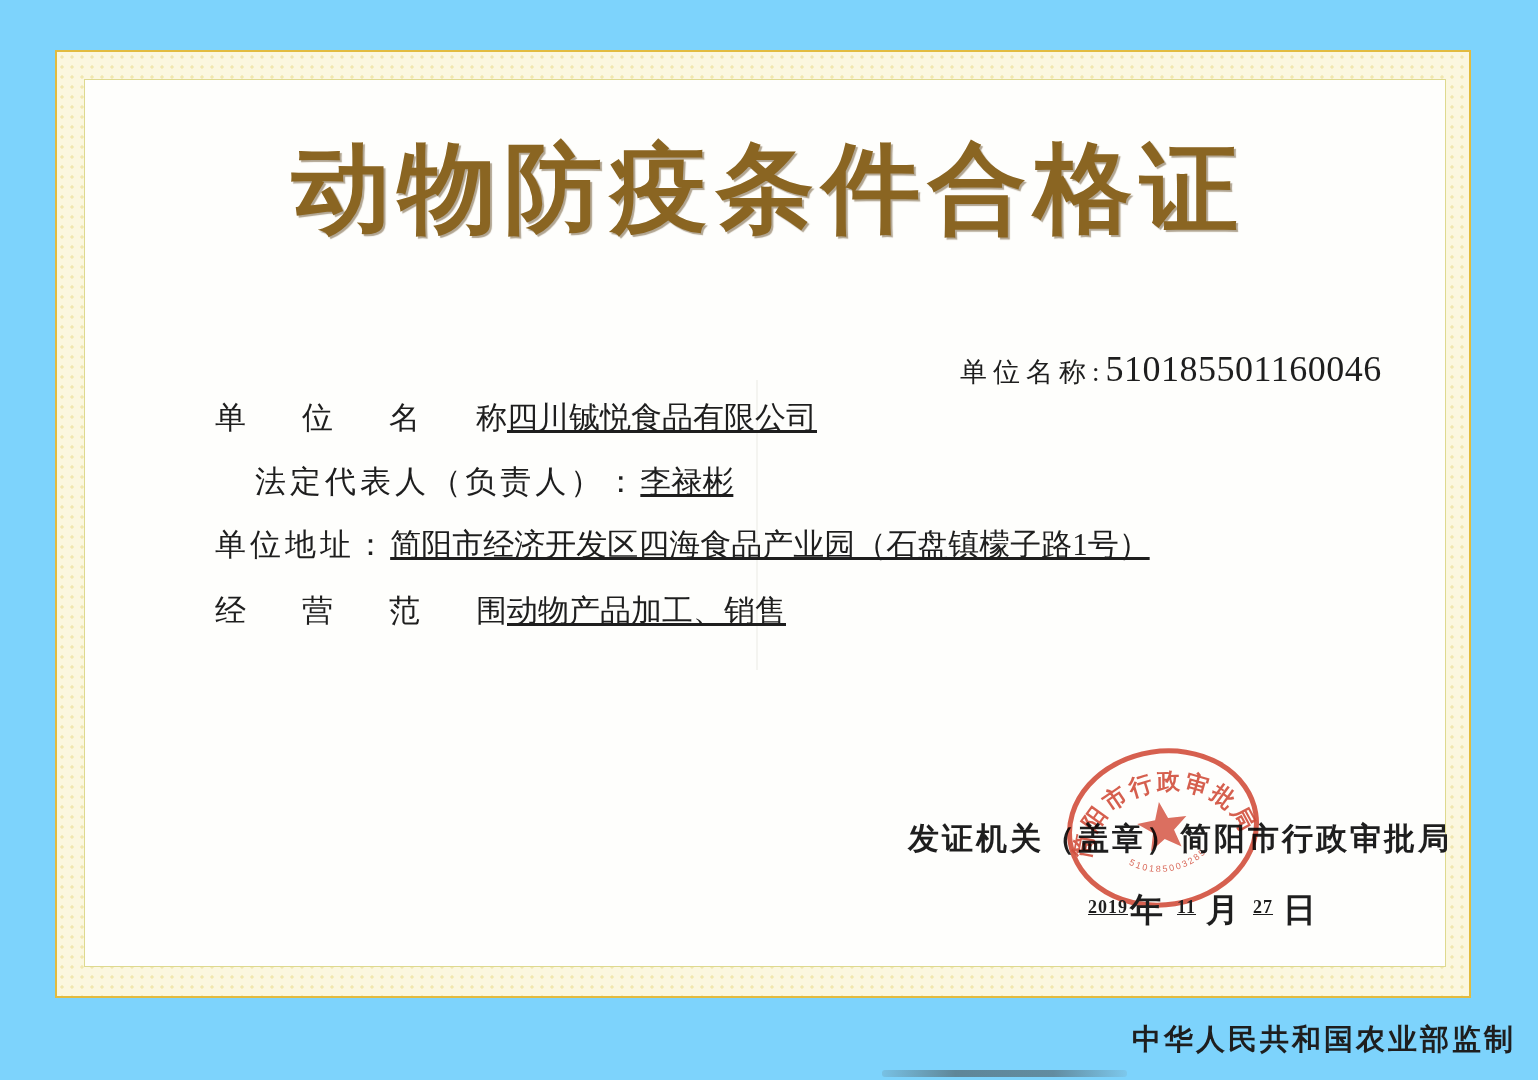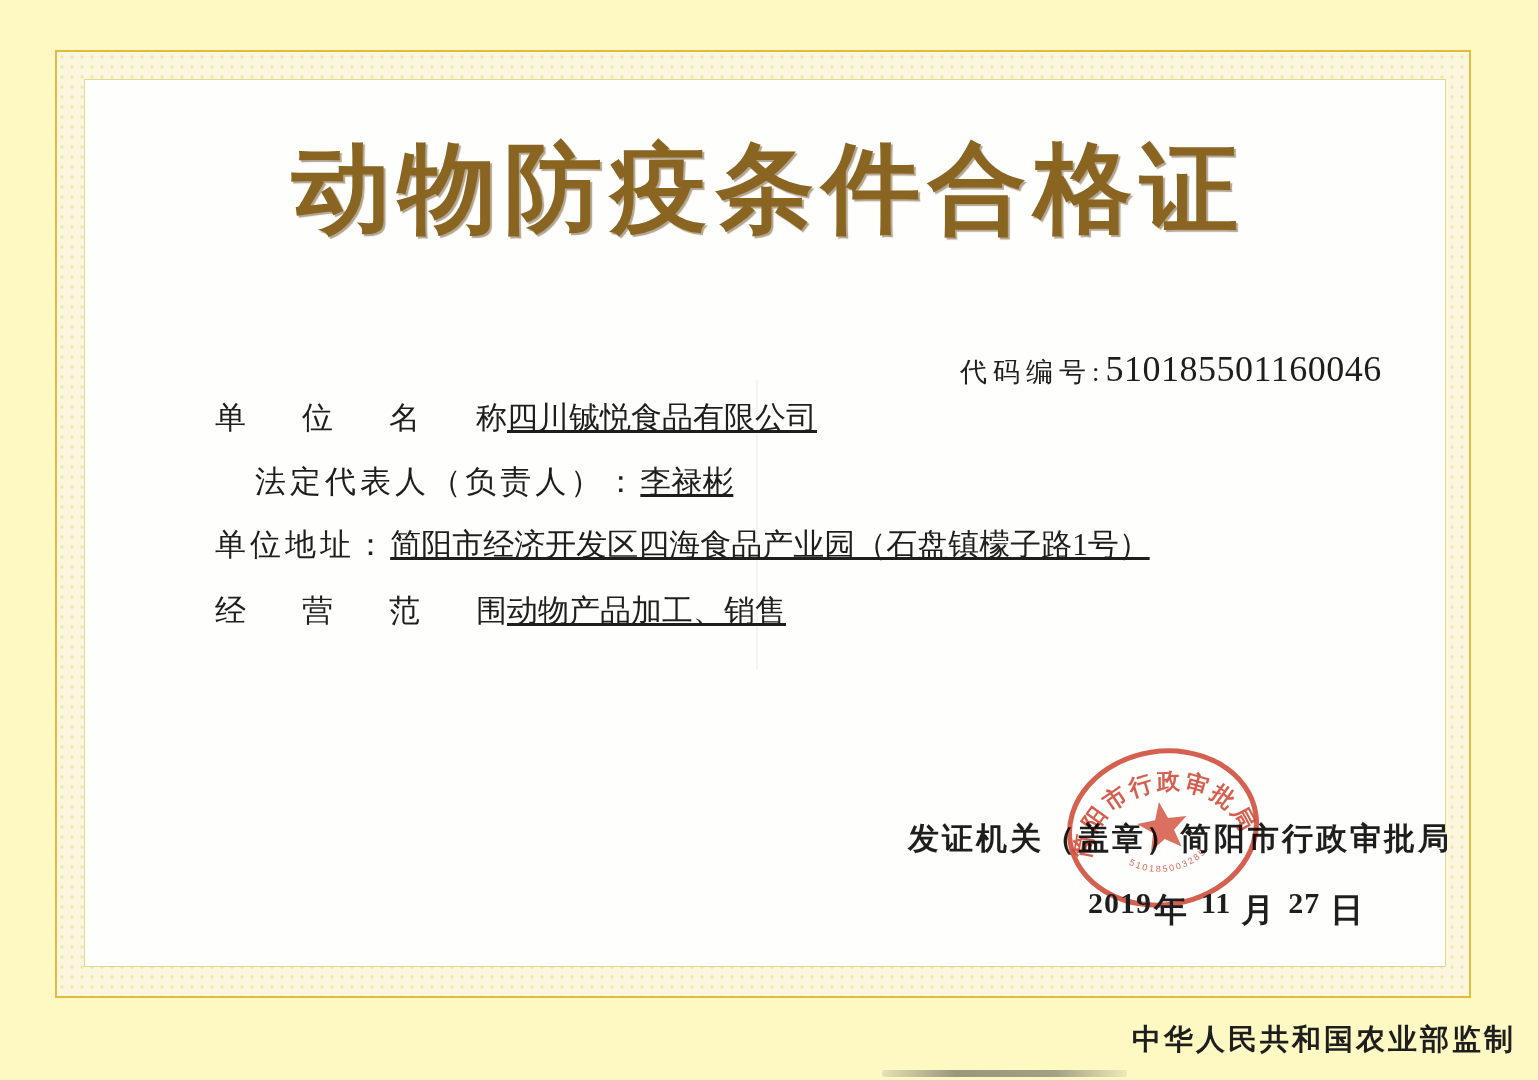--- a/index.html
+++ b/index.html
@@ -1,18 +1,18 @@
 <!DOCTYPE html>
 <html><head>
 <meta charset="utf-8">
 <style>
   html,body{margin:0;padding:0;background:#ffffff;}
   .page{
     position:relative;width:1538px;height:1080px;overflow:hidden;
-    background:#fef9c3;
+    background:#7dd3fc;
     font-family:"Liberation Serif","DejaVu Serif",serif;
     color:#1e1e1e;
   }
   
   .frame-outer{
     position:absolute;left:55px;top:50px;width:1412px;height:944px;
     border:2px solid #e2bb3e;
     background-color:#fbf7df;
     background-image:radial-gradient(#f1e7ae 1.5px, transparent 1.7px);
     background-size:10px 10px;
@@ -82,21 +82,21 @@
   
   .issuer{
     position:absolute;left:908px;top:818px;
     font-size:31px;letter-spacing:3px;white-space:nowrap;font-weight:600;text-align:right;
   }
   .dateline{
     position:absolute;left:1088px;top:888px;
     font-size:33px;white-space:nowrap;font-weight:600;
   }
   .dateline .dnum{
-    font-size:30px;position:relative;top:-8px;letter-spacing:1px;
+    font-size:18px;position:relative;top:-8px;letter-spacing:1px;text-decoration:underline;
   }
   .dateline .y{margin-right:-8px;}
   .dateline .unit{margin:0 14px 0 10px;letter-spacing:0;}
   
   .seal{
     position:absolute;left:1056px;top:743px;width:214px;height:170px;
     mix-blend-mode:multiply;opacity:0.92;
     transform:rotate(-9deg);
   }
   
@@ -111,21 +111,21 @@
 <div class="page">
 
   <div class="frame-outer"></div>
   <div class="frame-inner"></div>
   <div class="crease"></div>
   <div class="smudge"></div>
 
   <div class="title">动物防疫条件合格证</div>
 
 
-  <div class="code-line"><span class="lbl">代码编号:</span><span class="val">510185501160046</span>
+  <div class="code-line"><span class="lbl">单位名称:</span><span class="val">510185501160046</span>
   </div>
 
   <div class="field f1"><span class="label-justify">单位名称</span><span class="value">四川铖悦食品有限公司</span>
   </div>
   <div class="field f2"><span class="label-spaced">法定代表人（负责人）：</span><span class="value">李禄彬</span>
   </div>
   <div class="field f3"><span class="label-spaced">单位地址：</span><span class="value">简阳市经济开发区四海食品产业园（石盘镇檬子路1号）</span>
   </div>
   <div class="field f4"><span class="label-justify">经营范围</span><span class="value">动物产品加工、销售</span>
   </div>

